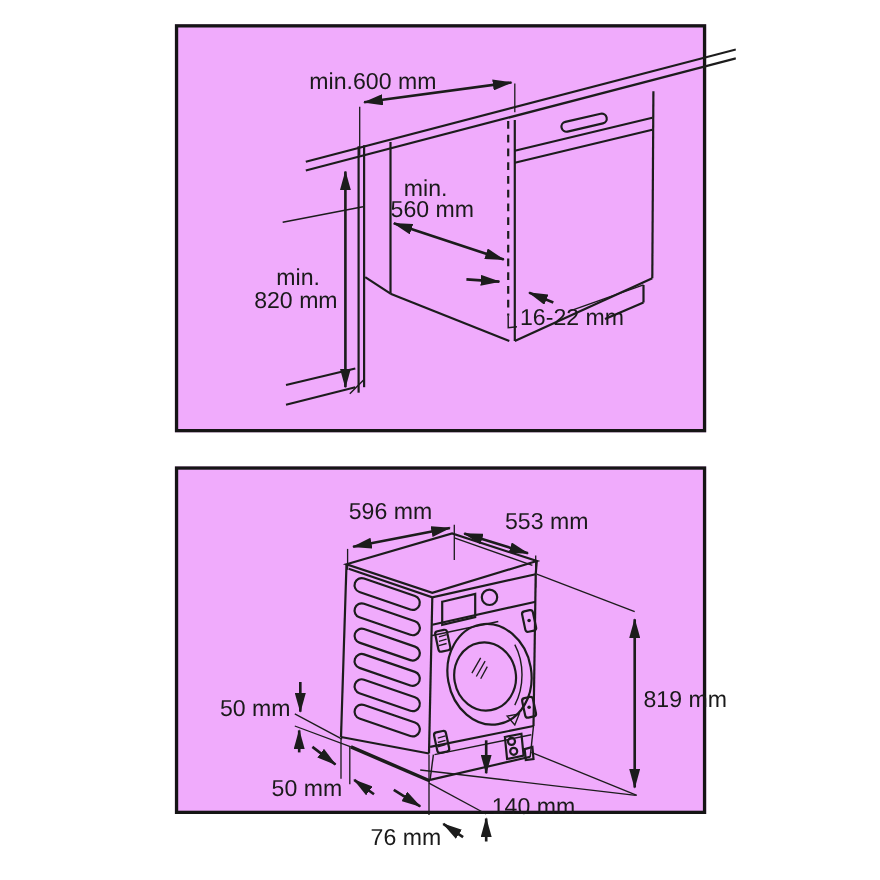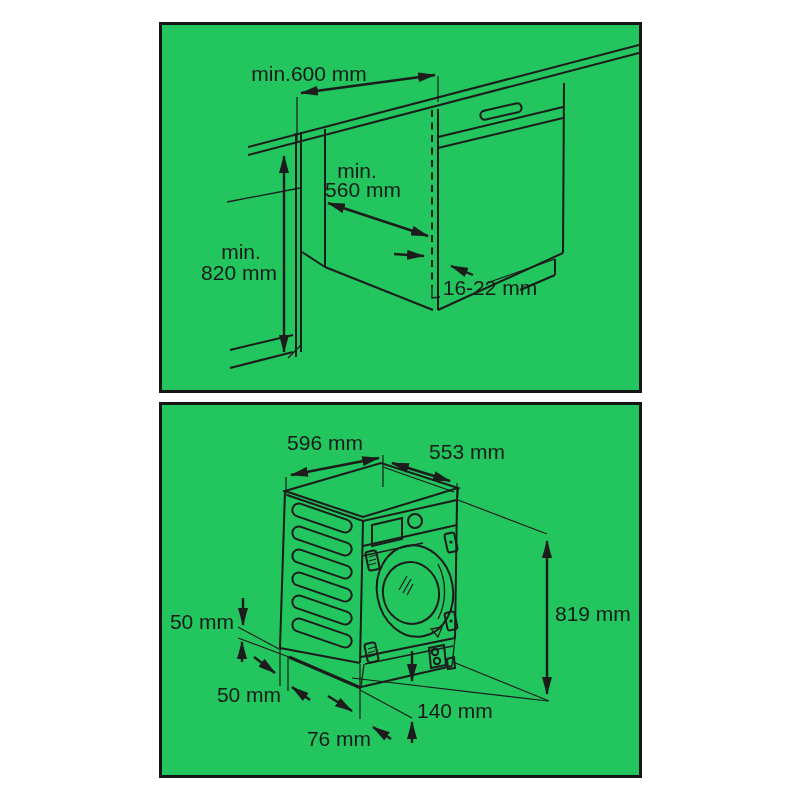--- a/index.html
+++ b/index.html
@@ -1,21 +1,21 @@
 <!DOCTYPE html>
 <html><head>
 <meta charset="utf-8">
 <style>
   html,body{margin:0;padding:0;background:#ffffff;}
   .stage{position:relative;width:800px;height:800px;background:#ffffff;
          font-family:"Liberation Sans", sans-serif;}
   .panel{position:absolute;left:159px;width:483px;border:3px solid #151515;
-         box-sizing:border-box;background:#22c55e;}
+         box-sizing:border-box;background:#f0abfc;padding-left:30px;}
   #panel1{top:22px;height:371px;}
-  #panel2{top:402px;height:376px;}
+  #panel2{top:424px;height:316px;}
   .panel svg{display:block;}
   text{font-family:"Liberation Sans", sans-serif;font-size:21px;fill:#1a1a1a;}
   .ln{stroke:#1c1c1c;fill:none;stroke-width:2;}
   .thin{stroke:#1c1c1c;fill:none;stroke-width:1.3;}
   .thick{stroke:#1c1c1c;fill:none;stroke-width:3.2;}
   .dim{stroke:#1c1c1c;fill:none;stroke-width:2.4;}
   .fine{stroke:#1c1c1c;fill:none;stroke-width:1.2;}
 </style>
 </head>
 <body>

